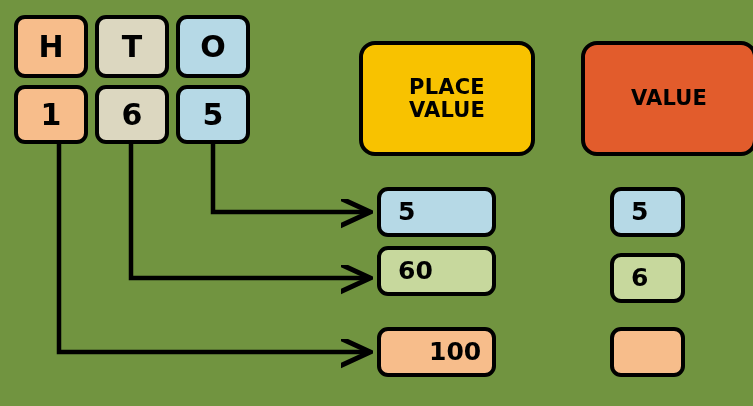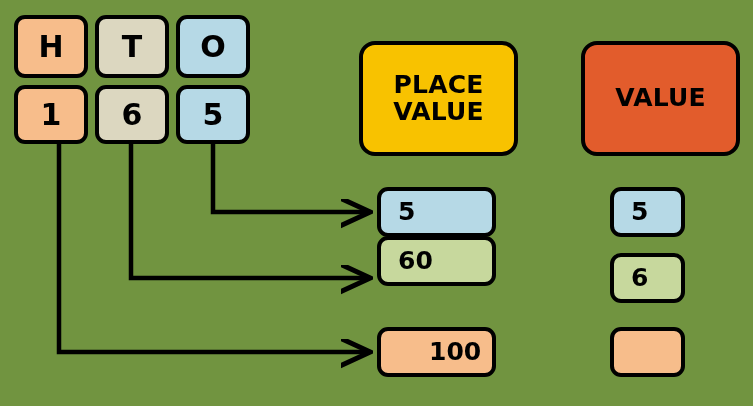--- a/index.html
+++ b/index.html
@@ -36,23 +36,23 @@
   }
   
   .digit {
     width: 74px;
     height: 59px;
     font-size: 30px;
     border-radius: 11px;
   }
   
   .title-box {
-    width: 159px;
+    width: 176px;
     height: 115px;
-    font-size: 25px;
+    font-size: 21px;
     border-radius: 16px;
     flex-direction: column;
     text-align: center;
     letter-spacing: 0.2px;
   }
   .title-box span { display: block; }
   
   .pv-box {
     left: 377px;
     width: 119px;
@@ -130,21 +130,21 @@
     <span>VALUE</span>
   </div>
 
   <div class="box title-box c-red" style="left:581px; top:41px;">
     <span>VALUE</span>
   </div>
 
   <div class="box pv-box c-blue" style="top:187px;">
     <span>5</span>
   </div>
-  <div class="box pv-box c-green" style="top:236px;">
+  <div class="box pv-box c-green" style="top:246px;">
     <span>60</span>
   </div>
   <div class="box pv-box c-orange" style="top:327px;padding-left:48px;">
     <span>100</span>
   </div>
 
   <div class="box fv-box c-blue" style="top:187px;">
     <span>5</span>
   </div>
   <div class="box fv-box c-green" style="top:253px;">

